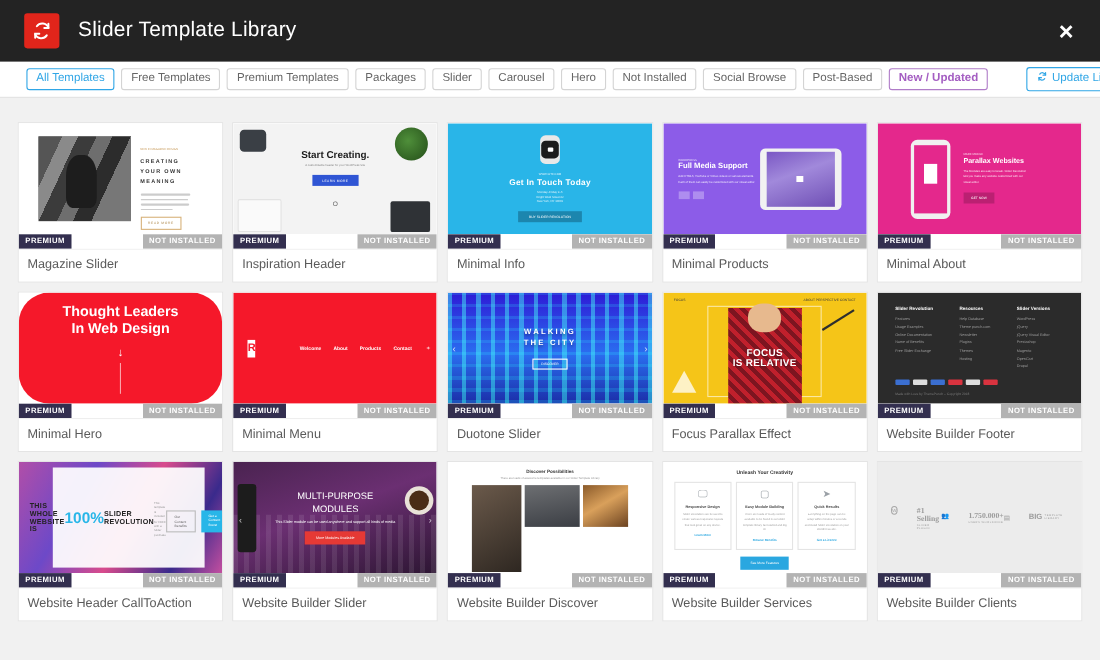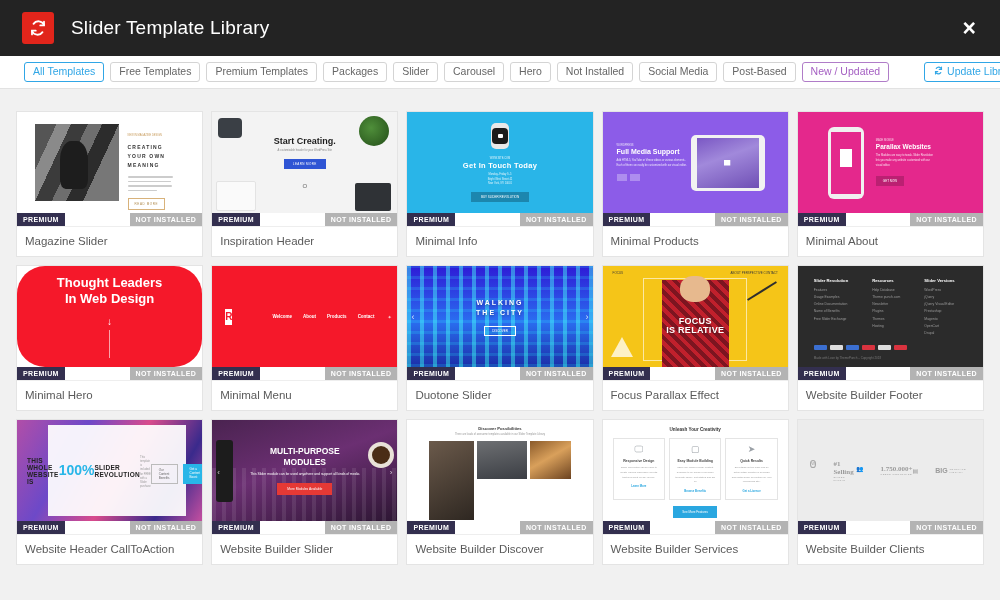--- a/index.html
+++ b/index.html
@@ -61,21 +61,21 @@
     color: #666;
     border: 1px solid #d4d4d4;
     border-radius: 3px;
     padding: 3px 8px 4px;
     background: #fff;
     cursor: pointer;
     white-space: nowrap;
     line-height: 1.1;
   }
   .chip.active { color: #30a6e6; border-color: #30a6e6; }
-  .chip.new { color: #a45ec2; border-color: #b07cc8; }
+  .chip.new { color: #a45ec2; border-color: #b07cc8; font-weight: bold; }
   .update-btn {
     margin-left: auto;
     font-size: 10.5px;
     color: #30a6e6;
     border: 1px solid #30a6e6;
     border-radius: 3px;
     padding: 3px 9px 4px;
     background: #fff;
     cursor: pointer;
     display: flex; align-items: center; gap: 4px;
@@ -246,21 +246,21 @@
   .c11 .l3 { font-size:6.5px; font-weight:700; color:#222; letter-spacing:.3px;}
   .c11 .bts { display:flex; gap:5px; margin-top:7px;}
   .c11 .bts .o { border:1px solid #bbb; color:#666; font-size:3px; padding:3px 7px;}
   .c11 .bts .f { background:#28b6e8; color:#fff; font-size:3px; padding:3px 7px;}
 
   
   .c12 { background: linear-gradient(160deg,#4a2350,#6b2f72 45%,#2d1633); }
   .c12 .city { position:absolute; left:0; right:0; bottom:0; height:52%;
     background: repeating-linear-gradient(90deg, rgba(255,255,255,.09) 0 4px, transparent 4px 10px); }
   .c12 .v { position:absolute; inset:0; display:flex;flex-direction:column;align-items:center;justify-content:center;color:#fff;}
-  .c12 h4 { font-size:8.5px; font-weight:700; text-align:center; line-height:1.2;}
+  .c12 h4 { font-size:8.5px; font-weight:400; text-align:center; line-height:1.2;}
   .c12 .sub { font-size:3.4px; margin-top:5px; }
   .c12 .rb { background:#e53935; color:#fff; font-size:3.3px; padding:4px 10px; margin-top:7px;}
   .c12 .ph { position:absolute; left:4px; top:20px; width:17px; height:62px; background:#1c1c1c; border-radius:3px;}
   .c12 .cup { position:absolute; right:3px; top:22px; width:26px;height:26px;border-radius:50%;background:#e9e2d8;}
   .c12 .cup:after{content:"";position:absolute;inset:4px;border-radius:50%;background:#4a2d16;}
   .c12 .arl,.c12 .arr2{position:absolute;top:48%;color:rgba(255,255,255,.75);font-size:8px;}
   .c12 .arl{left:5px;} .c12 .arr2{right:5px;}
 
   
   .c13 { background: #fff; padding: 6px 22px; }
@@ -314,21 +314,21 @@
 <div class="filterbar">
   <div class="filters">
     <div class="chip active">All Templates</div>
     <div class="chip">Free Templates</div>
     <div class="chip">Premium Templates</div>
     <div class="chip">Packages</div>
     <div class="chip">Slider</div>
     <div class="chip">Carousel</div>
     <div class="chip">Hero</div>
     <div class="chip">Not Installed</div>
-    <div class="chip">Social Media</div>
+    <div class="chip">Social Browse</div>
     <div class="chip">Post-Based</div>
     <div class="chip new">New / Updated</div>
   </div>
   <div class="update-btn">
     <span>
       <svg width="9" height="9" viewBox="0 0 24 24" fill="none" stroke="#30a6e6" stroke-width="3" stroke-linecap="round">
         <path d="M20 8 A8 8 0 0 0 6 6.5"></path>
           <path d="M4 16 A8 8 0 0 0 18 17.5"></path>
         <path d="M20 3 L20 9 L14 9"></path>
           <path d="M4 21 L4 15 L10 15"></path>

